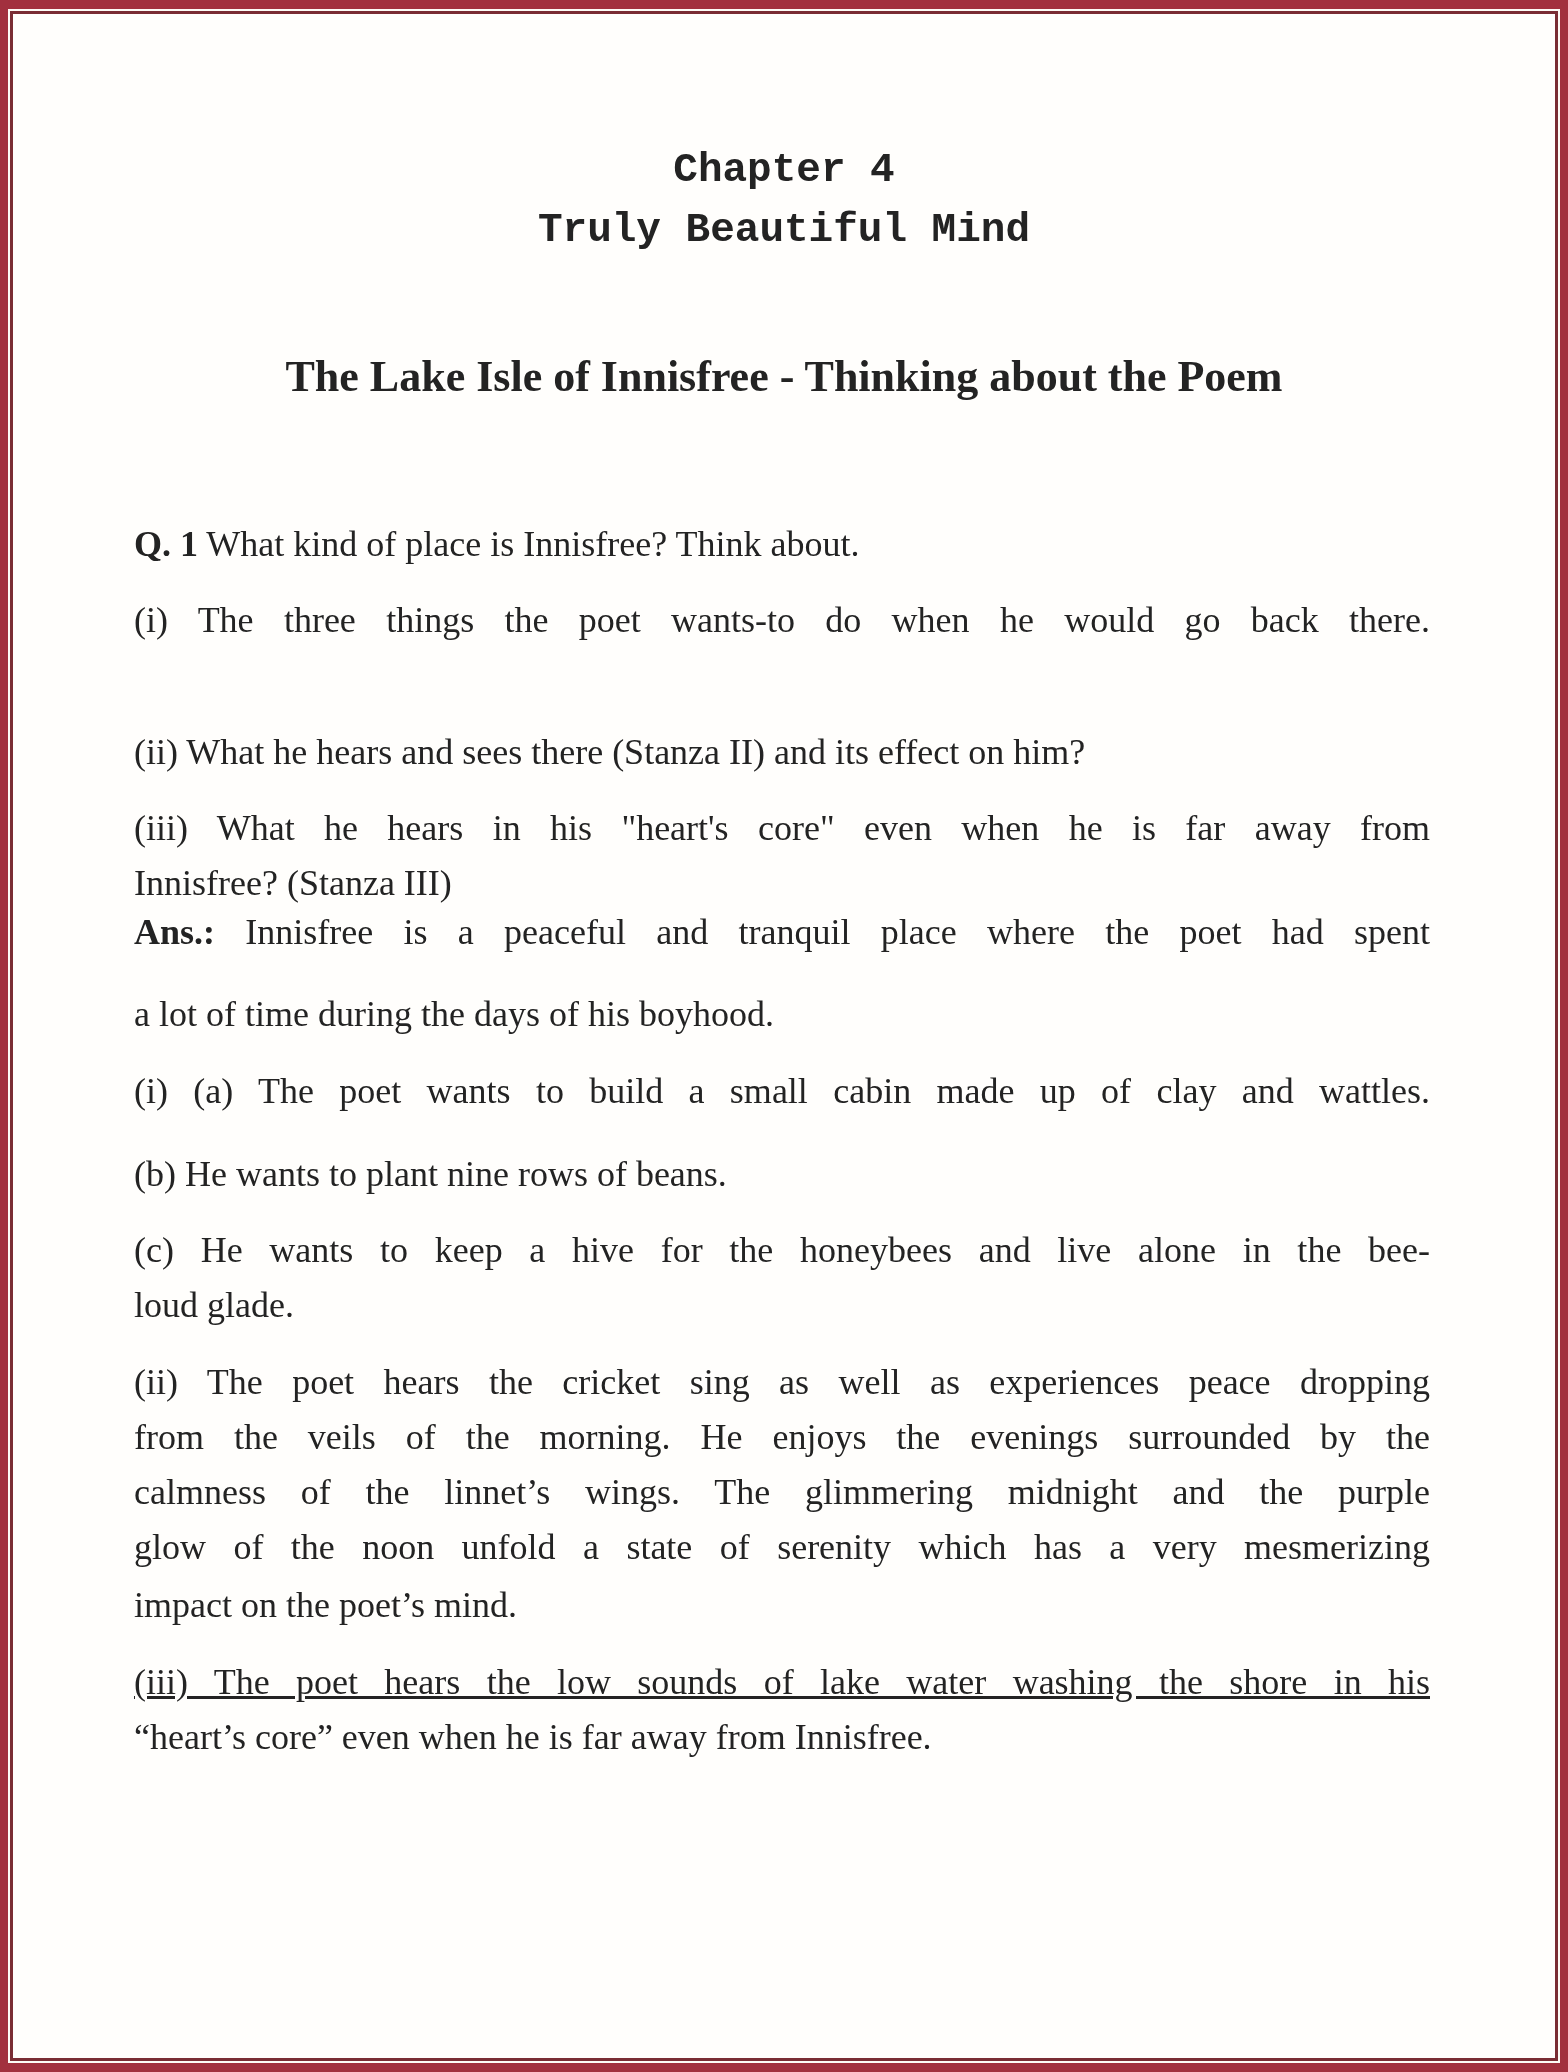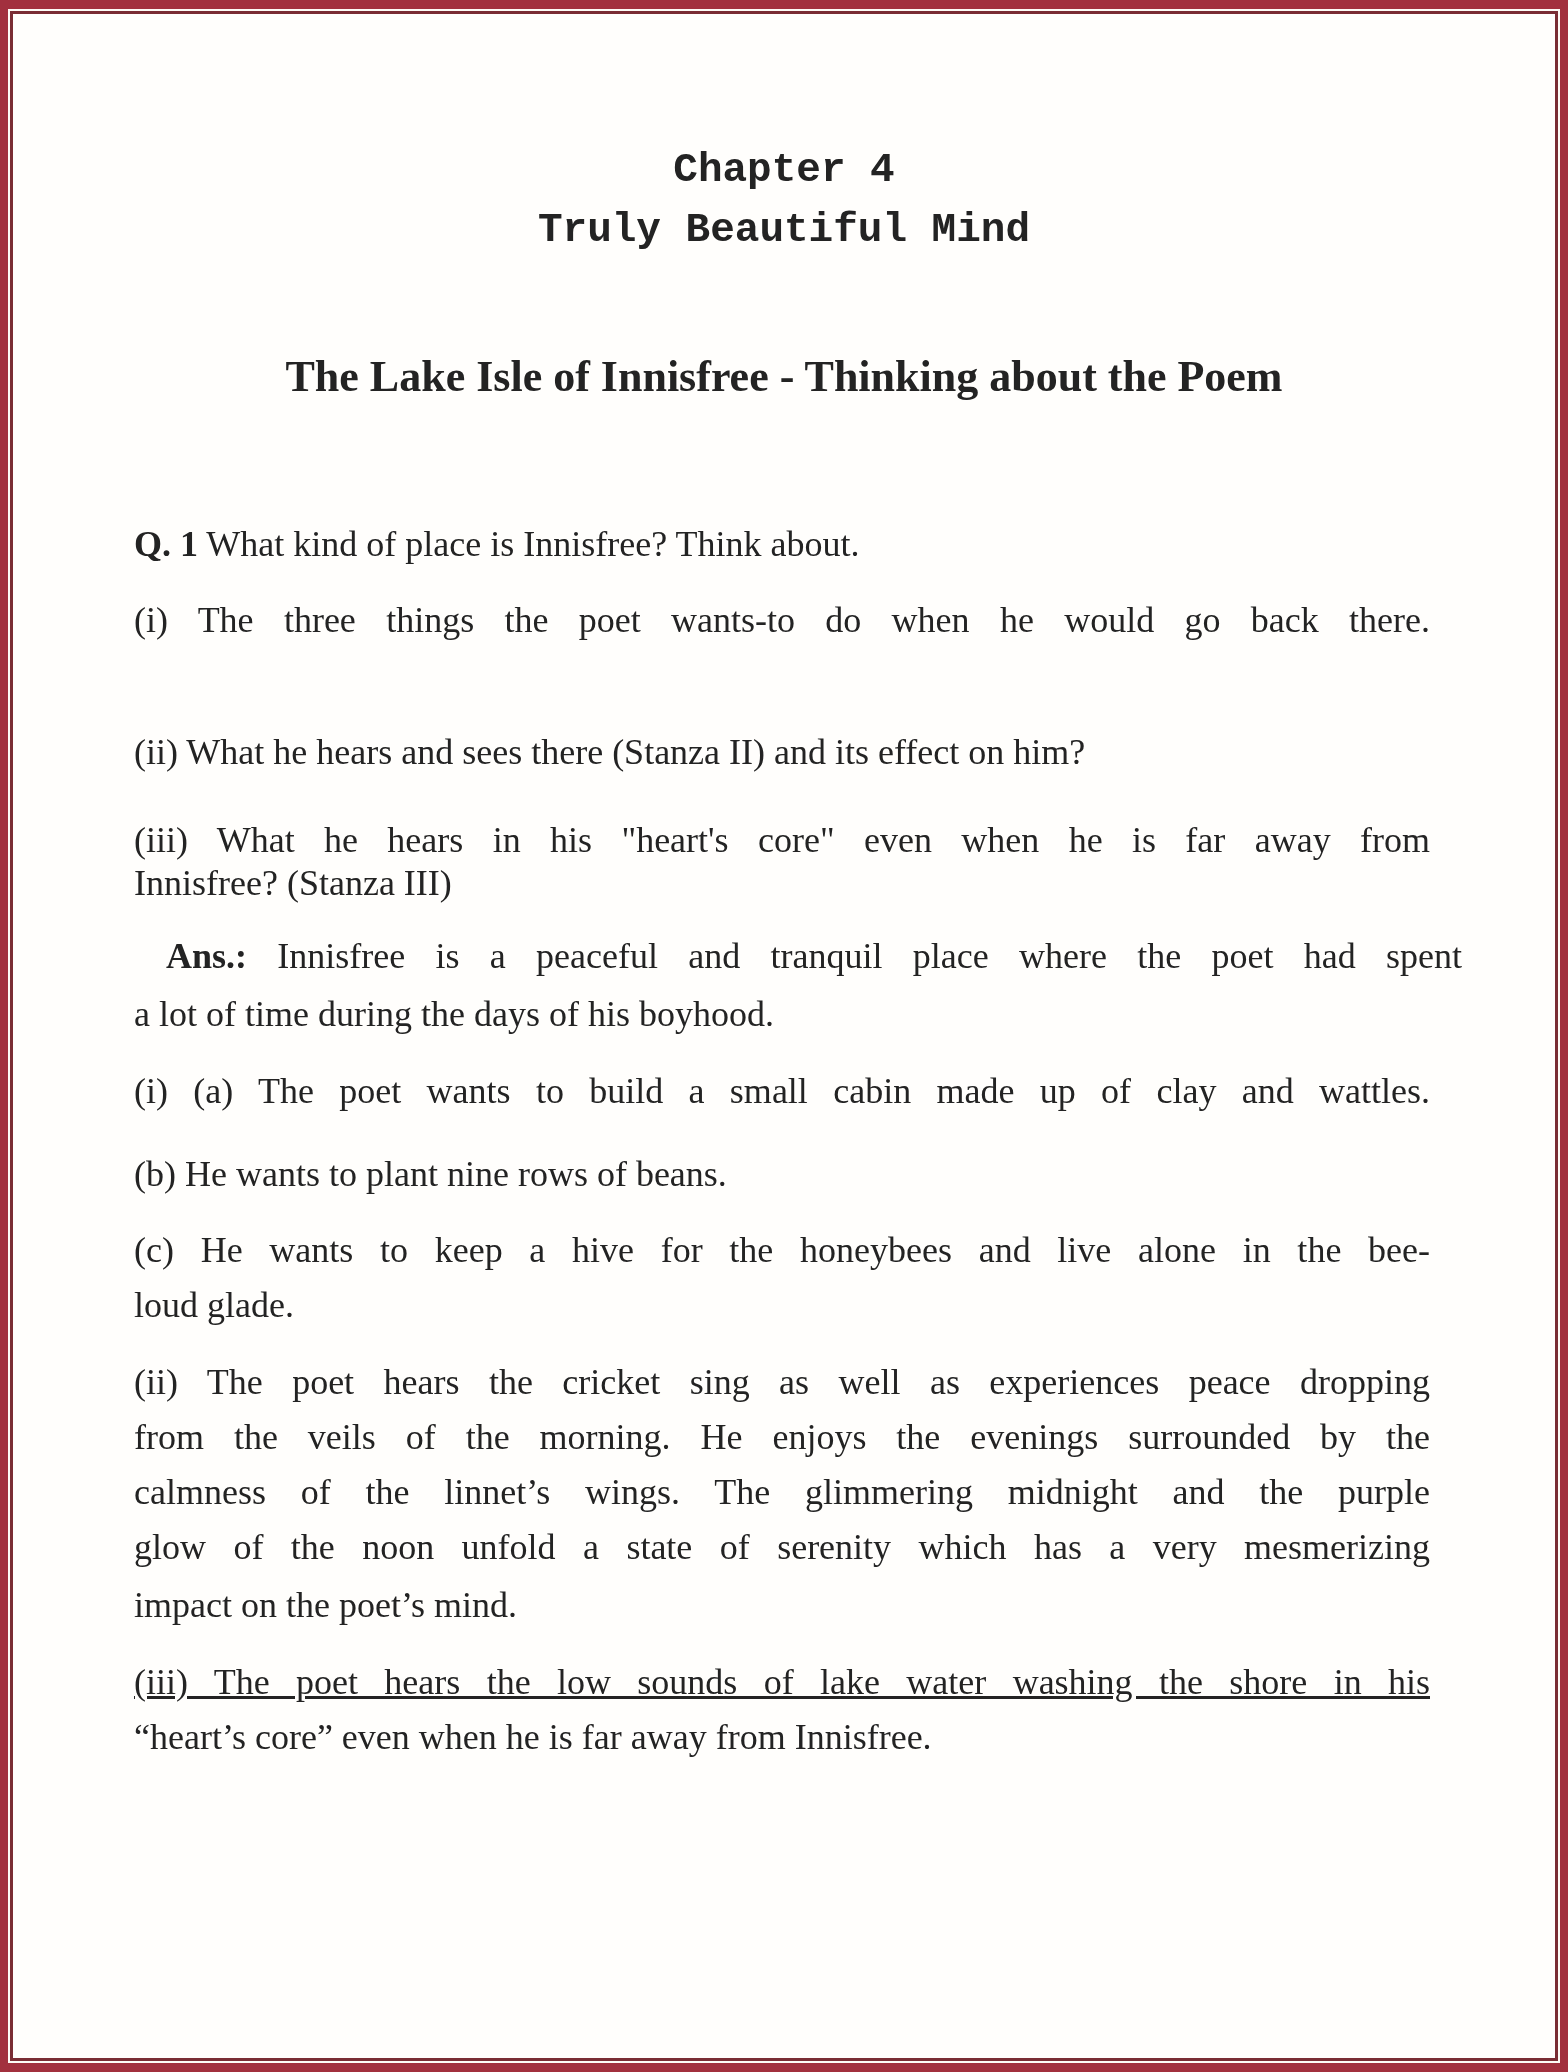--- a/index.html
+++ b/index.html
@@ -52,24 +52,24 @@
   <div class="subtitle" style="top:355px;">The Lake Isle of Innisfree - Thinking about the Poem</div>
 
   <div class="line" style="top:526px;">
     <span class="lbl">Q. 1</span><span> What kind of place is Innisfree?  Think about.</span>
   </div>
 
   <div class="line just" style="top:602px;">(i) The three things the poet wants-to do when he would go back there.</div>
 
   <div class="line" style="top:734px;">(ii) What he hears and sees there (Stanza II) and its effect on him?</div>
 
-  <div class="line just" style="top:810px;margin-top:12px;">(iii) What he hears in his "heart's core" even when he is far away from</div>
+  <div class="line just" style="top:810px;">(iii) What he hears in his "heart's core" even when he is far away from</div>
   <div class="line" style="top:865px;">Innisfree? (Stanza III)</div>
 
-  <div class="line just" style="top:938px;margin-left:32px;">
+  <div class="line just" style="top:914px;">
     <span class="lbl">Ans.:</span><span> Innisfree is a peaceful and tranquil place where the poet had spent</span>
   </div>
   <div class="line" style="top:996px;">a lot of time during the days of his boyhood.</div>
 
   <div class="line just" style="top:1073px;">(i) (a) The poet wants to build a small cabin made up of clay and wattles.</div>
 
   <div class="line" style="top:1156px;">(b) He wants to plant nine rows of beans.</div>
 
   <div class="line just" style="top:1232px;">(c) He wants to keep a hive for the honeybees and live alone in the bee-</div>
   <div class="line" style="top:1287px;">loud glade.</div>

